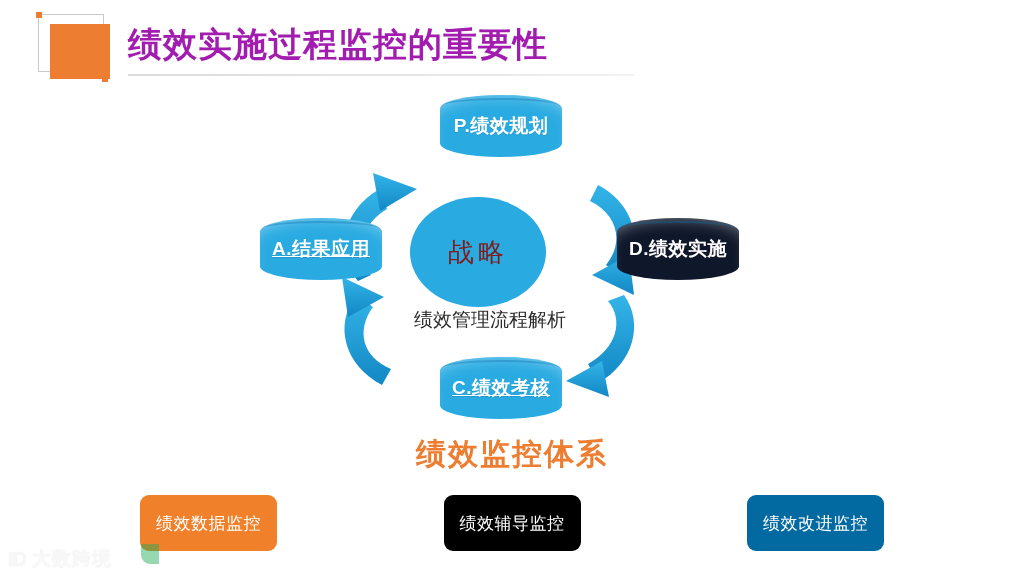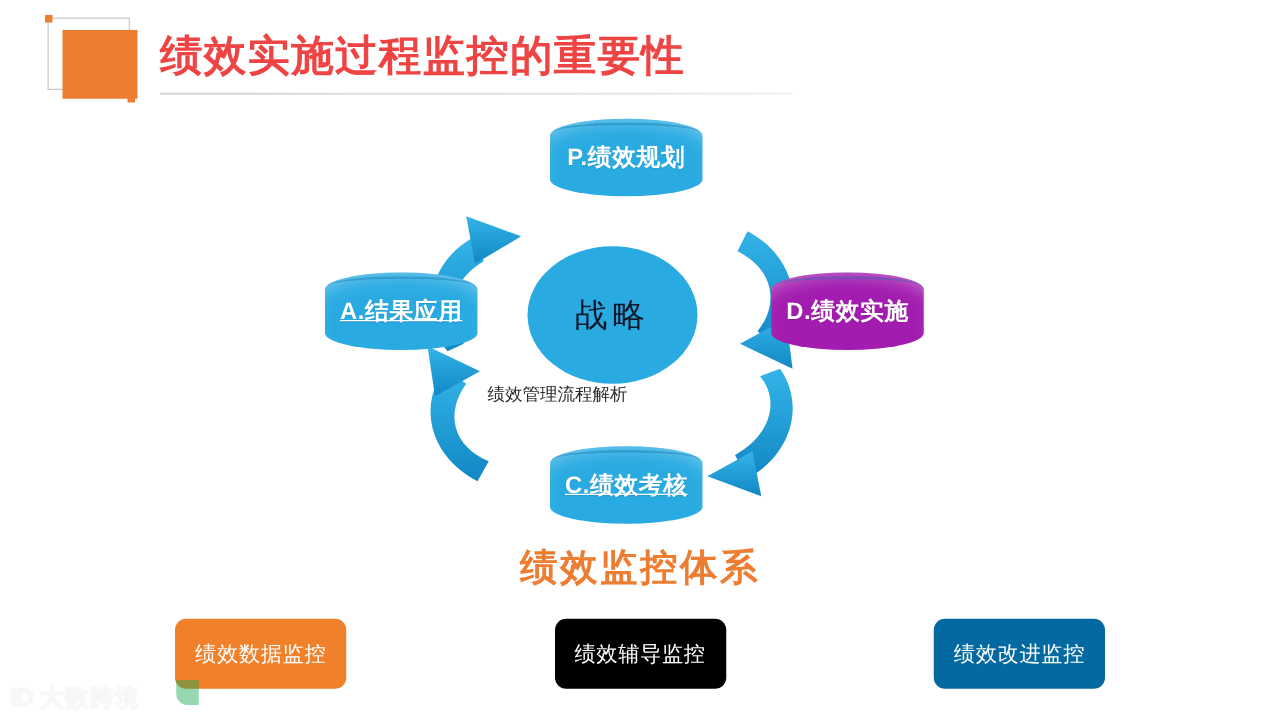--- a/index.html
+++ b/index.html
@@ -115,40 +115,41 @@
     pointer-events: none;
   }
 
   .node-top     { left: 198px; top: 10px;  width: 122px; height: 62px; }
   .node-right   { left: 375px; top: 133px; width: 122px; height: 62px; }
   .node-bottom  { left: 198px; top: 272px; width: 122px; height: 62px; text-decoration: underline; }
   .node-left    { left: 18px;  top: 133px; width: 122px; height: 62px; text-decoration: underline; }
 
   .center-circle {
     position: absolute;
-    left: 192px;
+    left: 180px;
     top: 112px;
     width: 136px;
     height: 110px;
     border-radius: 50%;
     background: #29ABE2;
     display: flex;
     align-items: center;
     justify-content: center;
-    color: #0f172a;
+    color: #7f1d1d;
     font-size: 26px;
     font-weight: normal;
     letter-spacing: 4px;
   }
   .center-caption {
     position: absolute;
     left: 160px;
     top: 222px;
     width: 200px;
-    font-size: 14px;
+    text-align: center;
+    font-size: 19px;
     color: #2b2b2b;
   }
 
   
   .section-heading {
     position: absolute;
     left: 0;
     top: 434px;
     width: 1024px;
     text-align: center;
@@ -222,21 +223,21 @@
 
 <div id="slide" style="background: rgb(255, 255, 255);">
 
   <div class="title-deco">
     <div class="deco-outline"></div>
     <div class="deco-dot tl" style="background: rgb(237, 125, 49);"></div>
     <div class="deco-fill" style="background: rgb(237, 125, 49);"></div>
     <div class="deco-dot br" style="background: rgb(237, 125, 49);"></div>
   </div>
 
-  <div class="slide-title" style="color: #ef4444;">绩效实施过程监控的重要性</div>
+  <div class="slide-title" style="color: #a21caf;">绩效实施过程监控的重要性</div>
   <div class="title-rule"></div>
 
   <div class="cycle">
 
     <svg width="530" height="340" viewBox="0 0 530 340">
       <defs>
         <linearGradient id="arrGrad" x1="0" y1="0" x2="0" y2="1">
           <stop offset="0%" stop-color="#33B4E8"></stop>
           <stop offset="100%" stop-color="#1287C4"></stop>
         </linearGradient>
@@ -274,21 +275,21 @@
         <path d="M 112 192 L 154 212 L 118 232 Z" fill="url(#arrGrad)"></path>
       </g>
     </svg>
 
     <div class="center-circle" style="background: rgb(41, 171, 226);">
       <span>战略</span>
     </div>
     <div class="center-caption">绩效管理流程解析</div>
 
     <div class="node node-top" style="background: rgb(41, 171, 226);">P.绩效规划</div>
-    <div class="node node-right" style="background: #a21caf;">D.绩效实施</div>
+    <div class="node node-right" style="background: #0f172a;">D.绩效实施</div>
     <div class="node node-bottom" style="background: rgb(41, 171, 226);">C.绩效考核</div>
     <div class="node node-left" style="background: rgb(41, 171, 226);">A.结果应用</div>
   </div>
 
   <div class="section-heading" style="color: rgb(237, 125, 49); text-align: center;">绩效监控体系</div>
 
   <div class="pill-row">
     <div class="pill" style="background: rgb(240, 128, 41);">绩效数据监控</div>
     <div class="pill" style="background: #000000;">绩效辅导监控</div>
     <div class="pill" style="background: #0369a1;">绩效改进监控</div>

